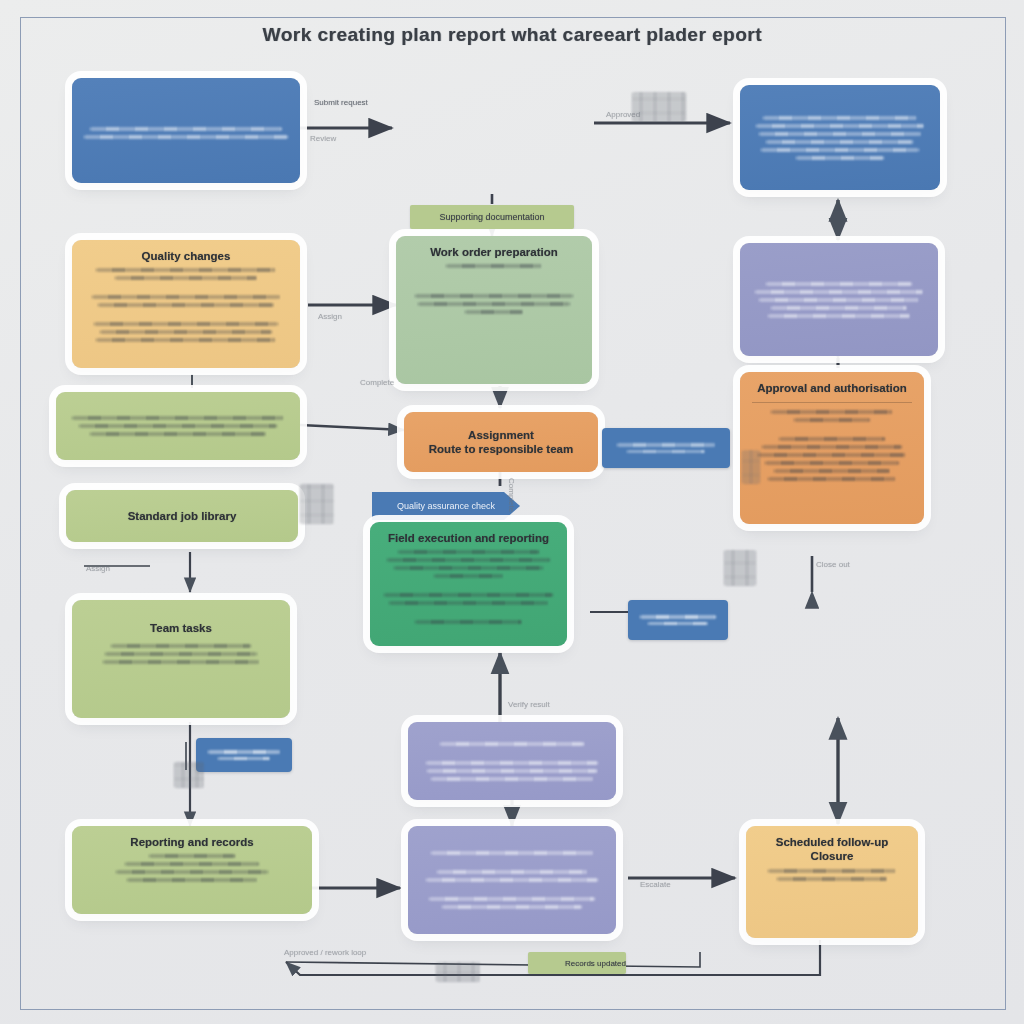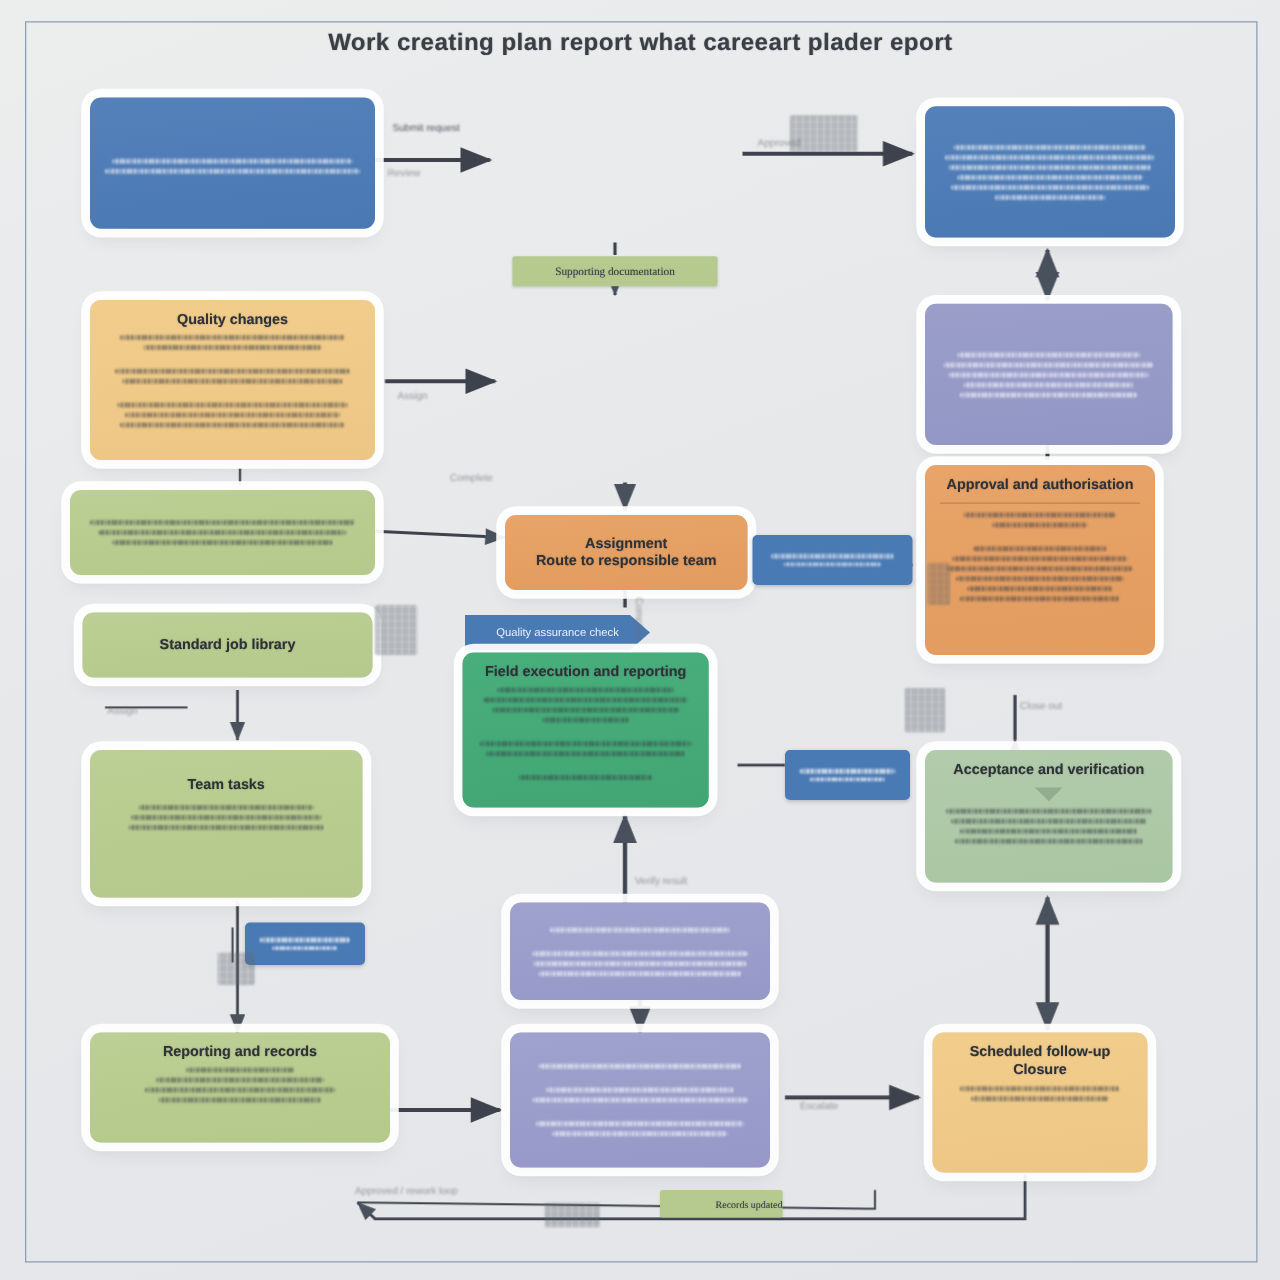--- a/index.html
+++ b/index.html
@@ -119,21 +119,21 @@
   .chev.k-blue{background:#4a7ab4;}
   .chev .ct{font-size:9px;color:#eaf0f8;filter:blur(.55px);white-space:nowrap;}
 
   
   .flat{
     position:absolute;display:flex;align-items:center;justify-content:center;
     box-sizing:border-box;box-shadow:0 1px 2px rgba(40,50,70,.15);
   }
   .flat.f-sage{background:#b6ca8f;}
   .flat .ft{font-size:9px;color:#3b4047;filter:blur(.55px);white-space:nowrap;
-            text-shadow:0 0 1px rgba(60,64,70,.45);font-family:Liberation Serif, serif;}
+            text-shadow:0 0 1px rgba(60,64,70,.45);}
 
   
   #wires{position:absolute;inset:0;pointer-events:none;}
 
   
   .cap{
     position:absolute;font-size:8px;color:#6b7078;
     filter:blur(.7px);white-space:nowrap;
     text-shadow:0 0 1px rgba(110,116,124,.5);
   }
@@ -260,20 +260,31 @@
       <div class="ln" style="width:90%"></div>
       <div class="ln" style="width:84%"></div>
       <div class="ln" style="width:88%"></div>
     </div>
   </div>
 
   <div class="flat f-sage" style="left:410px;top:205px;width:164px;height:24px;border-radius:2px;">
     <span class="ft">Supporting documentation</span>
   </div>
 
+  <div class="node c-lgreen dark" style="left:396px;top:236px;width:196px;height:148px;">
+    <div class="hd">Work order preparation</div>
+    <div class="lines">
+      <div class="ln" style="width:56%"></div>
+      <div class="gap"></div>
+      <div class="gap"></div>
+      <div class="ln" style="width:92%"></div>
+      <div class="ln" style="width:88%"></div>
+      <div class="ln" style="width:34%"></div>
+    </div>
+  </div>
 
   <div class="node c-purple lt" style="left:740px;top:243px;width:198px;height:113px;justify-content:center;">
     <div class="lines">
       <div class="ln" style="width:84%"></div>
       <div class="ln" style="width:96%"></div>
       <div class="ln" style="width:92%"></div>
       <div class="ln" style="width:78%"></div>
       <div class="ln" style="width:82%"></div>
     </div>
   </div>
@@ -342,30 +353,20 @@
       <div class="ln" style="width:78%"></div>
       <div class="ln" style="width:80%"></div>
     </div>
   </div>
 
   <div class="badge b-blue" style="left:628px;top:600px;width:100px;height:40px;">
     <div style="width:90%;height:3.5px;background:repeating-linear-gradient(90deg,rgba(250,252,255,.92) 0 1.4px,rgba(250,252,255,.22) 1.4px 2.9px);filter:blur(.8px);border-radius:2px;"></div>
     <div style="width:72%;height:3.5px;background:repeating-linear-gradient(90deg,rgba(250,252,255,.92) 0 1.4px,rgba(250,252,255,.22) 1.4px 2.9px);filter:blur(.8px);border-radius:2px;"></div>
   </div>
 
-  <div class="node c-lgreen dark" style="left:740px;top:600px;width:198px;height:106px;">
-    <div class="hd">Acceptance and verification</div>
-    <div style="width:0;height:0;border-left:11px solid transparent;border-right:11px solid transparent;border-top:11px solid rgba(120,150,118,.55);margin:2px 0 6px;filter:blur(.6px);"></div>
-    <div class="lines">
-      <div class="ln" style="width:94%"></div>
-      <div class="ln" style="width:90%"></div>
-      <div class="ln" style="width:82%"></div>
-      <div class="ln" style="width:86%"></div>
-    </div>
-  </div>
 
   <div class="badge b-blue" style="left:196px;top:738px;width:96px;height:34px;">
     <div style="width:90%;height:3.5px;background:repeating-linear-gradient(90deg,rgba(250,252,255,.92) 0 1.4px,rgba(250,252,255,.22) 1.4px 2.9px);filter:blur(.8px);border-radius:2px;"></div>
     <div style="width:66%;height:3.5px;background:repeating-linear-gradient(90deg,rgba(250,252,255,.92) 0 1.4px,rgba(250,252,255,.22) 1.4px 2.9px);filter:blur(.8px);border-radius:2px;"></div>
   </div>
 
   <div class="node c-lilac lt" style="left:408px;top:722px;width:208px;height:78px;justify-content:center;">
     <div class="lines">
       <div class="ln" style="width:78%"></div>
       <div class="gap"></div>

